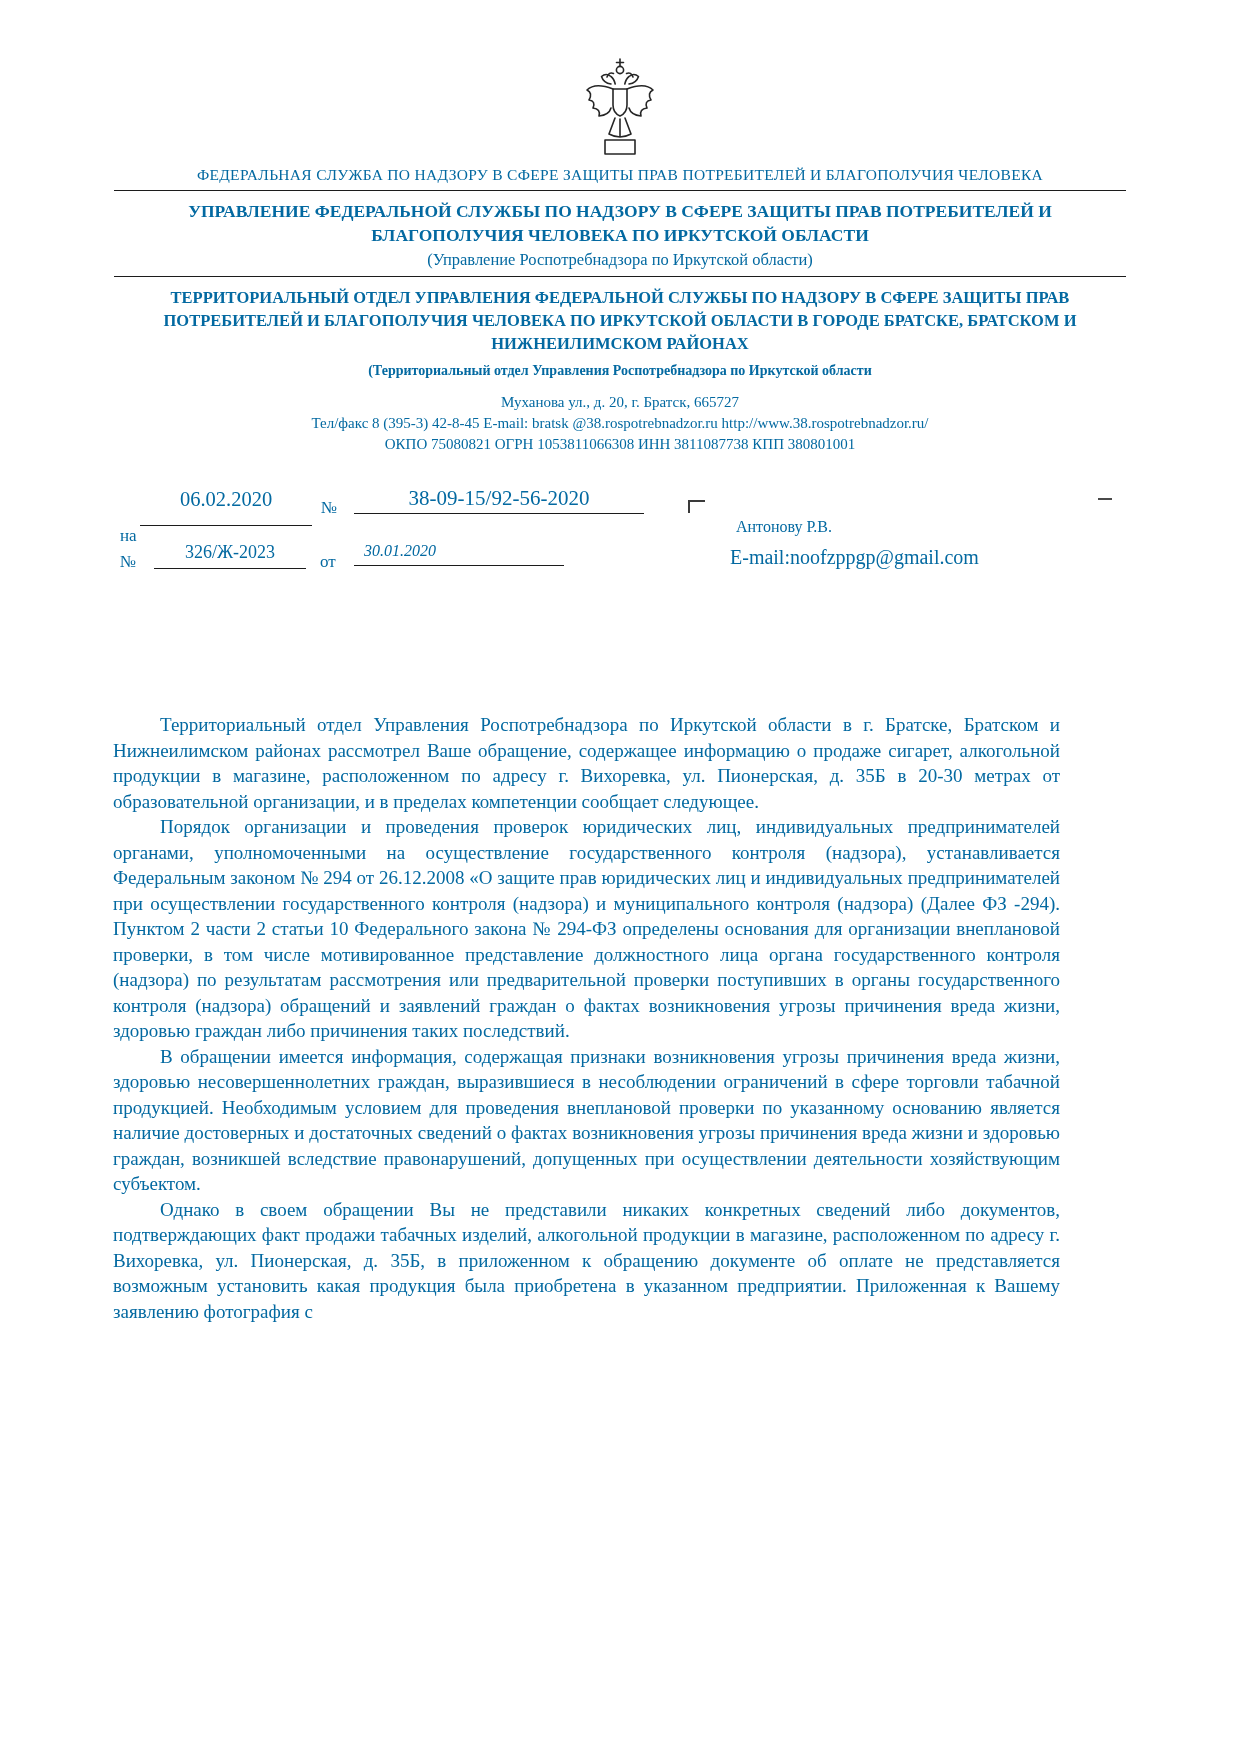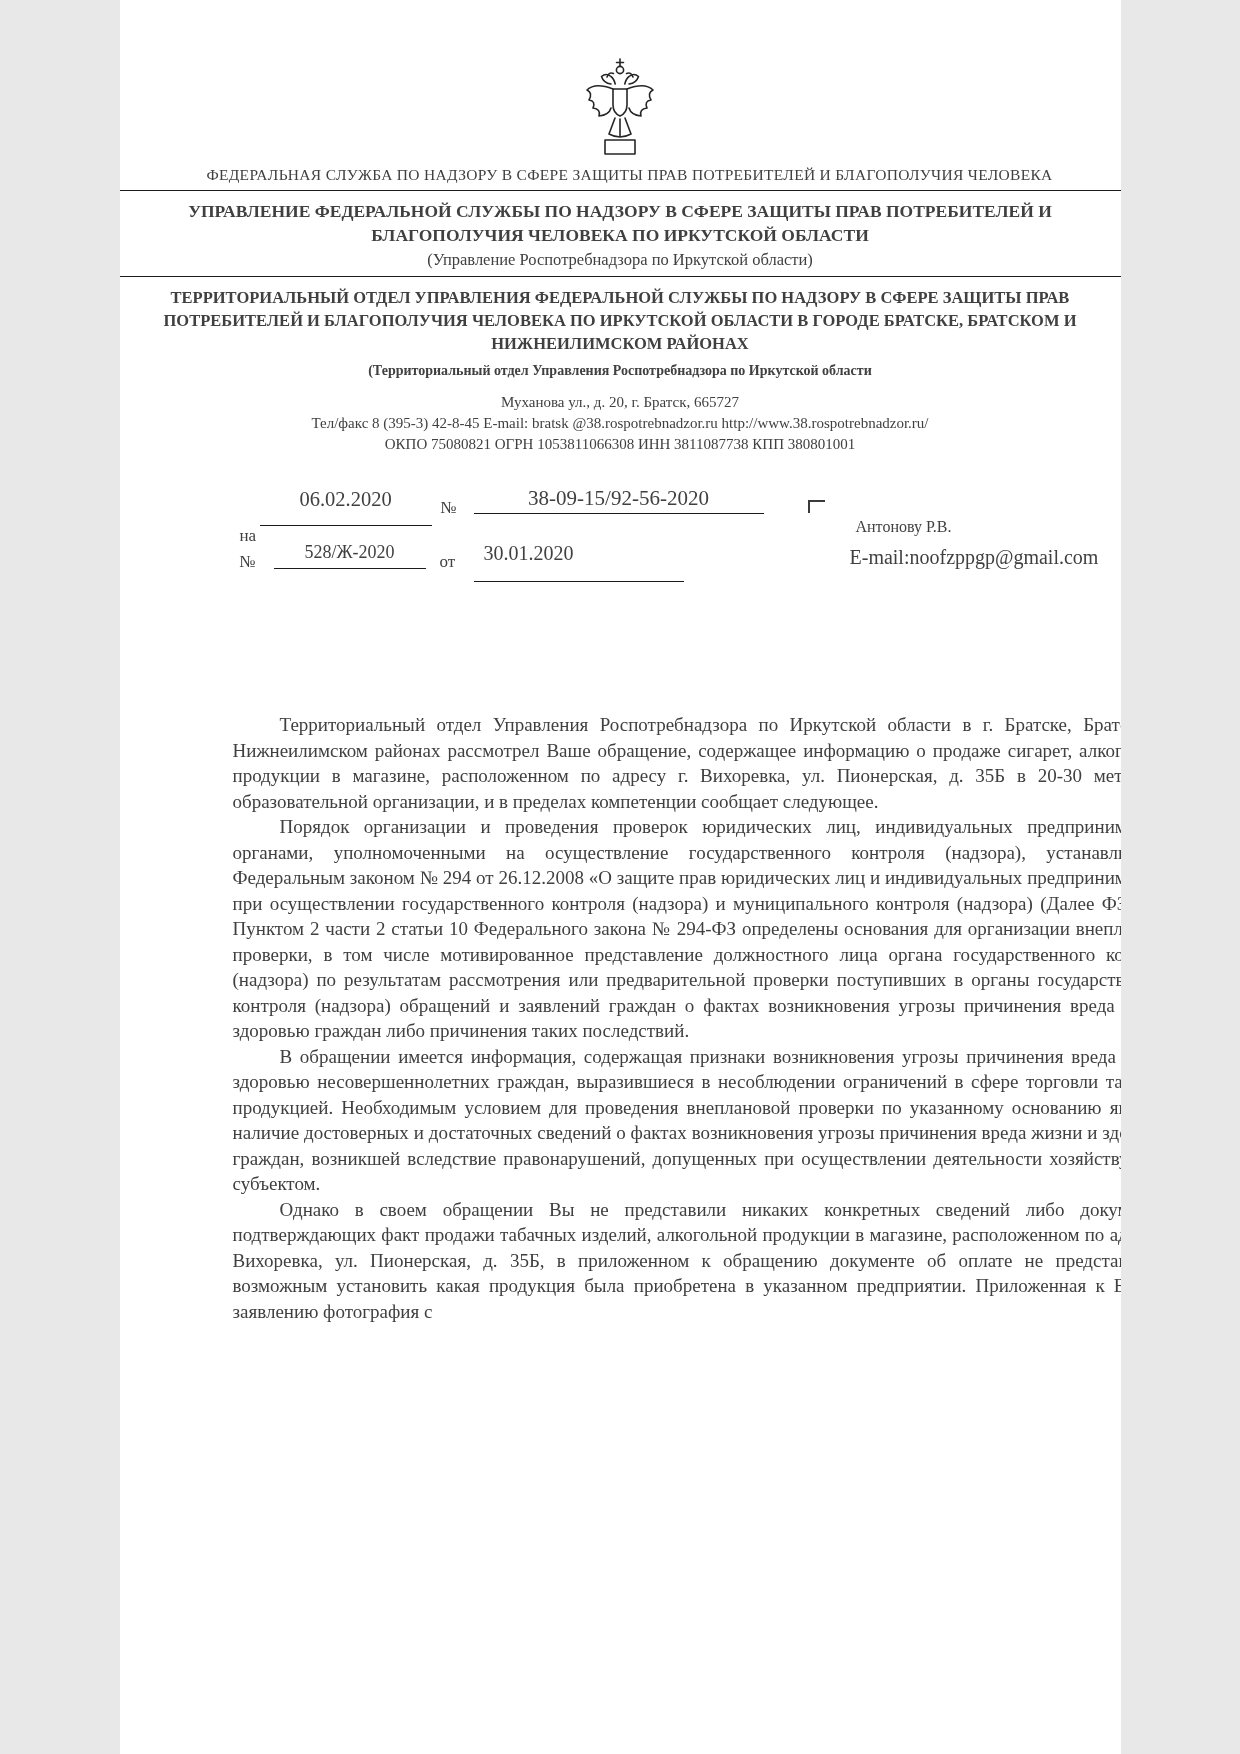--- a/index.html
+++ b/index.html
@@ -2,25 +2,25 @@
 <html lang="ru"><head>
 <meta charset="utf-8">
 <style>
   html, body {
     margin: 0;
     padding: 0;
     background: #e8e8e8;
   }
   .page {
     position: relative;
-    width: 1001px;
+    width: 1240px;
     height: 1754px;
     margin: 0 auto;
     background: #ffffff;
-    color: #404040;
+    color: #0369a1;
     font-family: "Liberation Serif", "DejaVu Serif", serif;
     overflow: hidden;
   }
   .letterhead {
     padding-top: 56px;
     text-align: center;
   }
   .emblem {
     width: 74px;
     margin: 0 auto;
@@ -90,21 +90,21 @@
   }
   .lbl-na  { position: absolute; left: 120px; top: 40px; font-size: 17px; }
   .lbl-no2 { position: absolute; left: 120px; top: 66px; font-size: 17px; }
   .f-in-number {
     position: absolute; left: 154px; top: 56px; width: 152px;
     padding-bottom: 5px; font-size: 18px;
   }
   .lbl-ot  { position: absolute; left: 320px; top: 66px; font-size: 17px; }
   .f-in-date {
     position: absolute; left: 354px; top: 56px; width: 200px;
-    padding-bottom: 16px; font-size: 20px; text-align: left; padding-left: 10px;
+    padding-bottom: 5px; font-size: 16px; text-align: left; padding-left: 10px; font-style: italic;
   }
   .corner-mark {
     position: absolute; left: 688px; top: 14px;
     width: 15px; height: 11px;
     border-left: 2px solid #3a3a3a;
     border-top: 2px solid #3a3a3a;
   }
   .margin-mark {
     position: absolute; left: 1098px; top: 12px;
     width: 14px; height: 2px; background: #4a4a4a;
@@ -169,21 +169,21 @@
     <div class="codes">ОКПО 75080821 ОГРН 1053811066308 ИНН 3811087738  КПП 380801001</div>
   </div>
 
   <div class="ref-zone">
     <div class="f-date f-underlined">06.02.2020</div>
     <div class="lbl-no1">№</div>
     <div class="f-number f-underlined">38-09-15/92-56-2020</div>
 
     <div class="lbl-na">на</div>
     <div class="lbl-no2">№</div>
-    <div class="f-in-number f-underlined">528/Ж-2020</div>
+    <div class="f-in-number f-underlined">326/Ж-2023</div>
     <div class="lbl-ot">от</div>
     <div class="f-in-date f-underlined">30.01.2020</div>
 
     <div class="corner-mark"></div>
     <div class="margin-mark"></div>
 
     <div class="recipient-name">Антонову Р.В.</div>
     <div class="recipient-email">E-mail:noofzppgp@gmail.com</div>
   </div>
 

